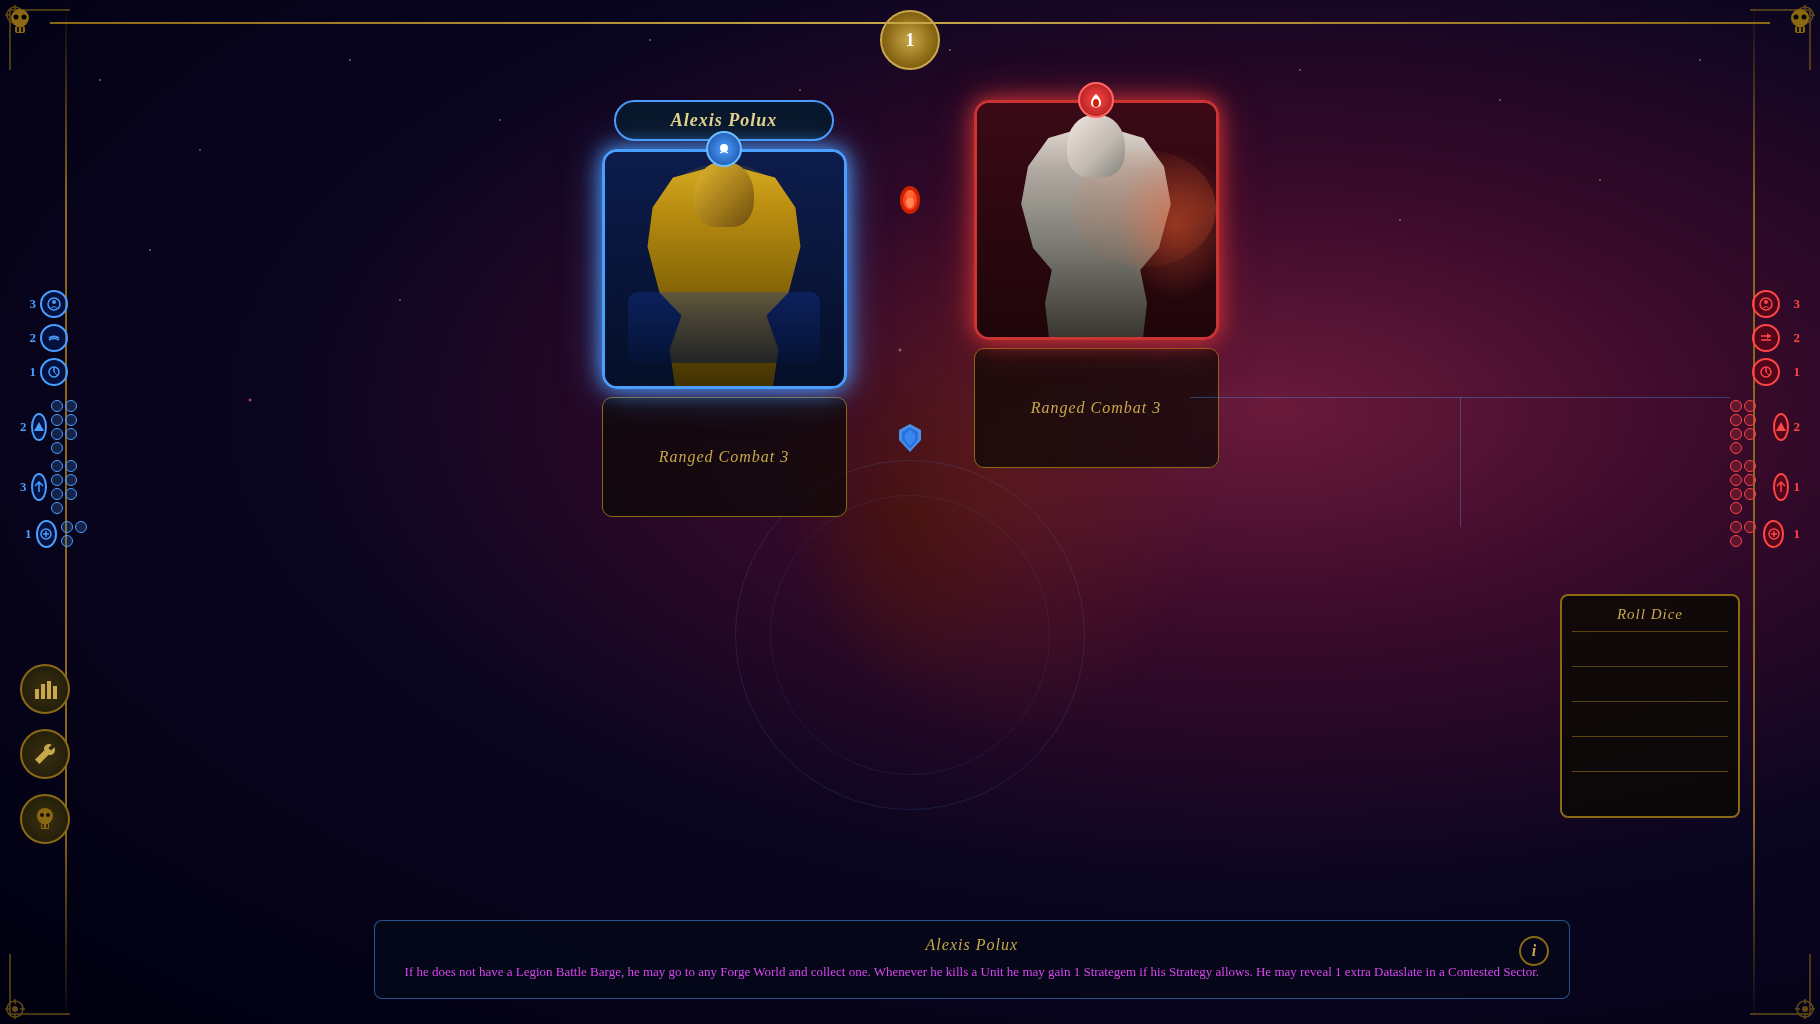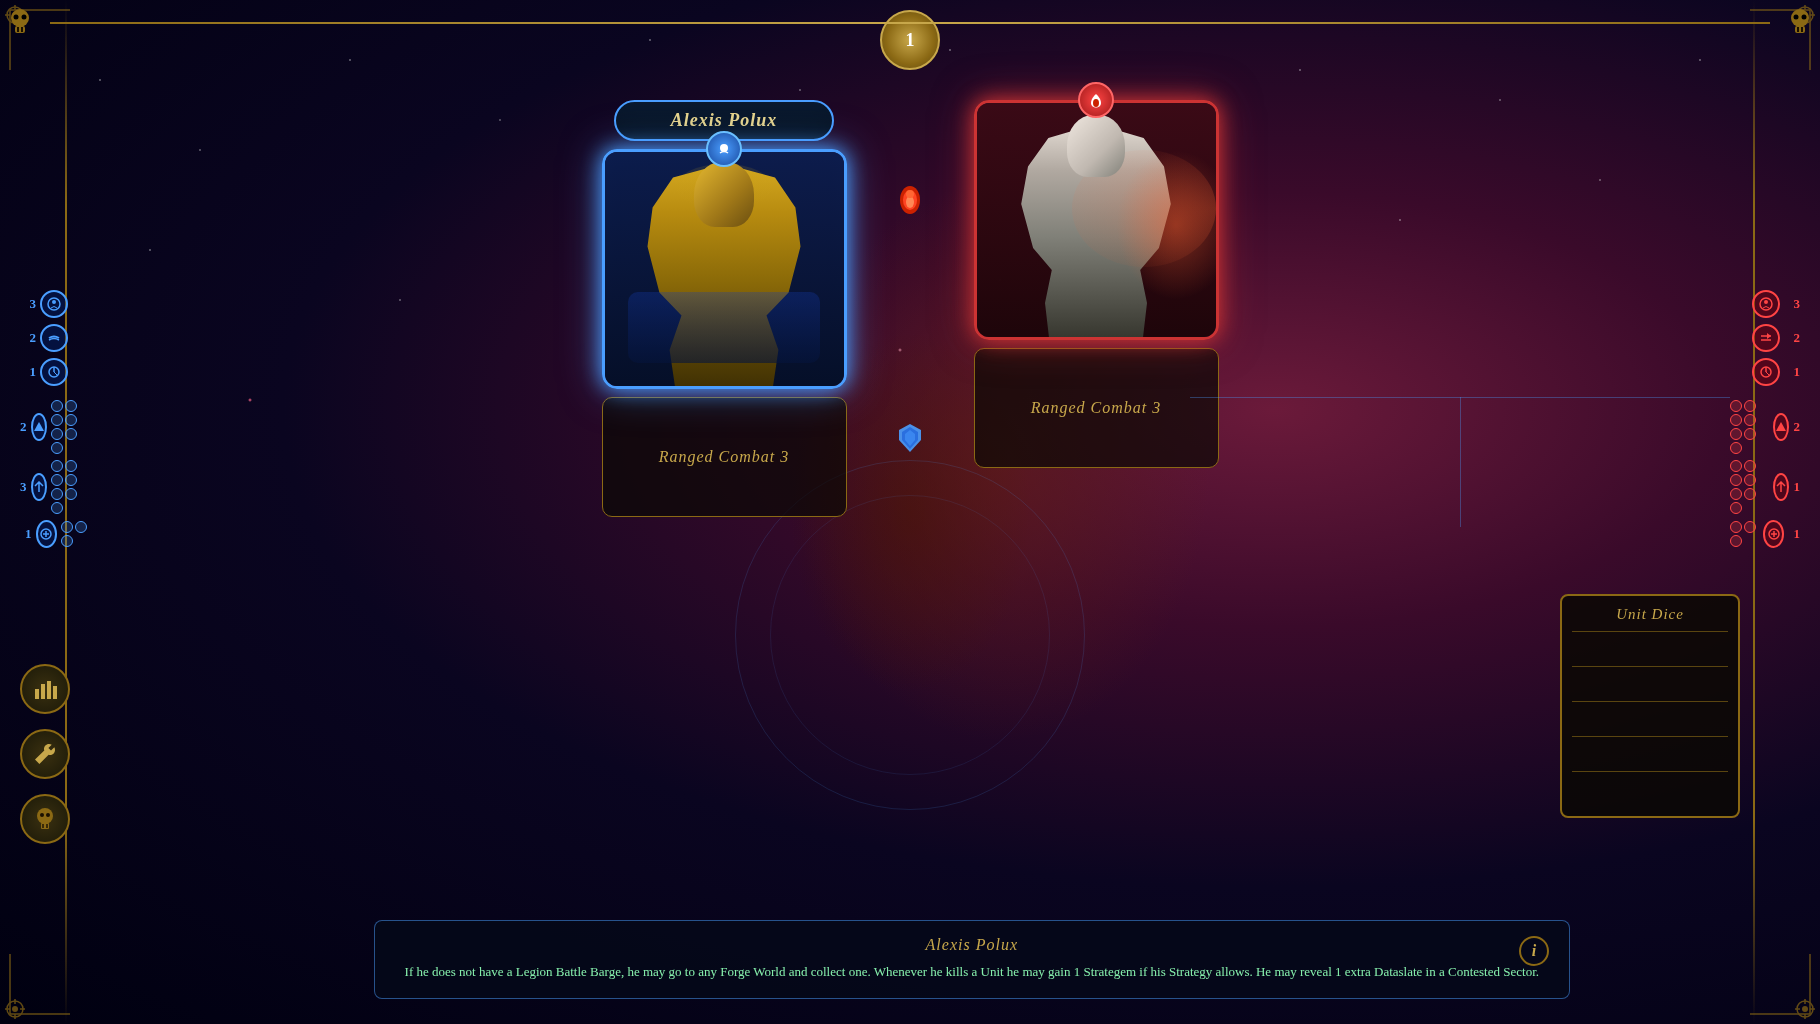--- a/index.html
+++ b/index.html
@@ -322,21 +322,21 @@
     .bottom-panel-subtitle {
       color: #e8e8ff;
       font-size: 14px;
       font-weight: bold;
       text-align: center;
       margin-bottom: 8px;
       letter-spacing: 2px;
     }
 
     .bottom-panel-text {
-      color: #86efac;
+      color: #d946ef;
       font-size: 13px;
       text-align: center;
       line-height: 1.6;
     }
 
     .info-icon {
       position: absolute;
       right: 20px;
       top: 15px;
       width: 30px;
@@ -906,21 +906,21 @@
             <div class="pip red"></div>
           </div>
         </div>
       </div>
     </div>
 
   </div>
 </div>
 
 <div class="roll-dice-panel">
-  <div class="roll-dice-title">Unit Dice</div>
+  <div class="roll-dice-title">Roll Dice</div>
   <div class="dice-result-row"></div>
   <div class="dice-result-row"></div>
   <div class="dice-result-row"></div>
   <div class="dice-result-row"></div>
   <div class="dice-result-row"></div>
 </div>
 
 <div class="left-bottom-icons">
   <div class="bottom-icon">
     <svg width="24" height="24" viewBox="0 0 24 24">

